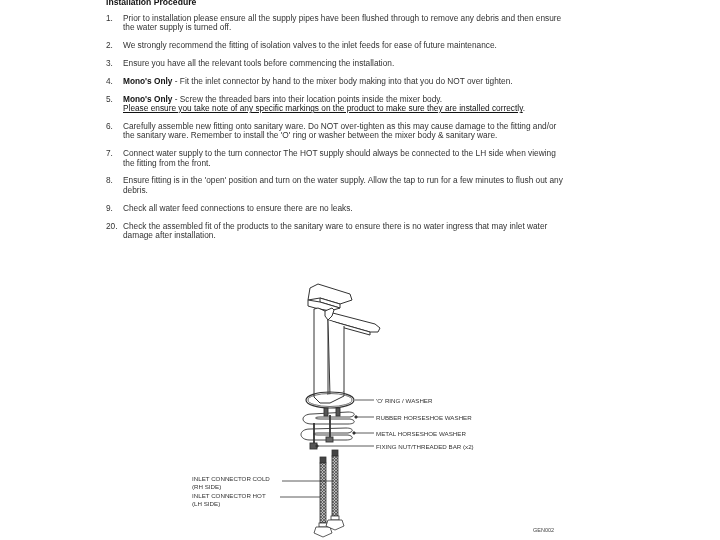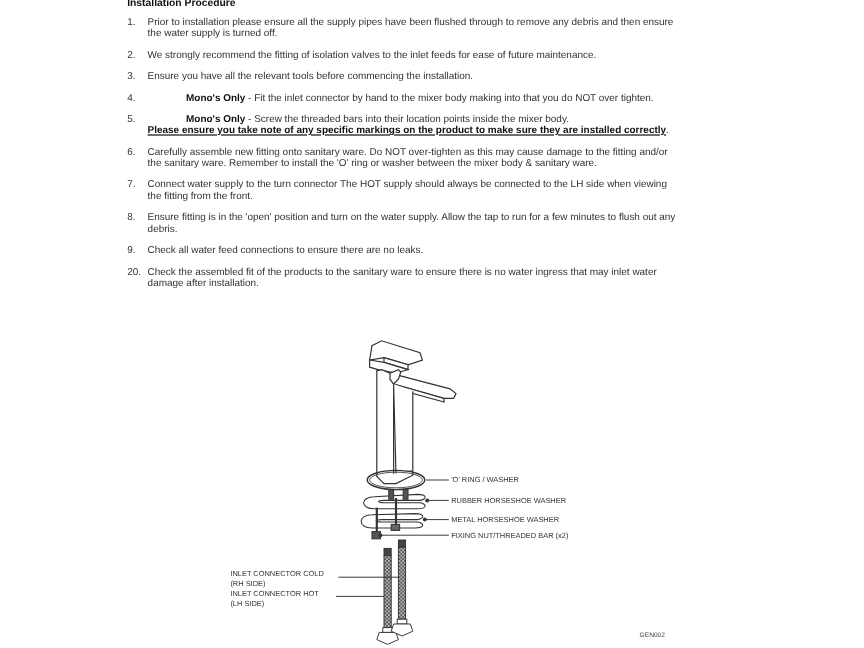--- a/index.html
+++ b/index.html
@@ -2,22 +2,22 @@
 <html><head>
 <meta charset="utf-8">
 <style>
   html, body { margin: 0; padding: 0; background: #ffffff; }
   body { width: 720px; height: 540px; position: relative; overflow: hidden;
          font-family: "Liberation Sans", sans-serif; color: #2a2a2a; }
   .heading { position: absolute; left: 106px; top: -3px; font-size: 8.6px; font-weight: bold; color: #111; }
   .steps { position: absolute; left: 106px; top: 14px; width: 460px; margin: 0; padding: 0; list-style: none; }
   .step { position: relative; padding-left: 17px; font-size: 8.3px; line-height: 9.3px; margin-bottom: 8.6px; color: #333; }
   .step .num { position: absolute; left: 0; top: 0; }
-  .step b { color: #111; margin-left: 32px; }
-  .step .ul { font-weight: bold; text-decoration: underline; color: #111; }
+  .step b { color: #111; }
+  .step .ul { font-weight: normal; text-decoration: underline; color: #111; }
   .diagram { position: absolute; left: 180px; top: 280px; width: 340px; height: 260px; }
   .lbl { position: absolute; font-size: 6.2px; color: #333; white-space: nowrap; line-height: 7.5px; }
   .code { position: absolute; left: 533px; top: 527px; font-size: 5.5px; color: #444; }
 </style>
 </head>
 <body>
 
 <div class="heading">Installation Procedure</div>
 
 <ol class="steps">

